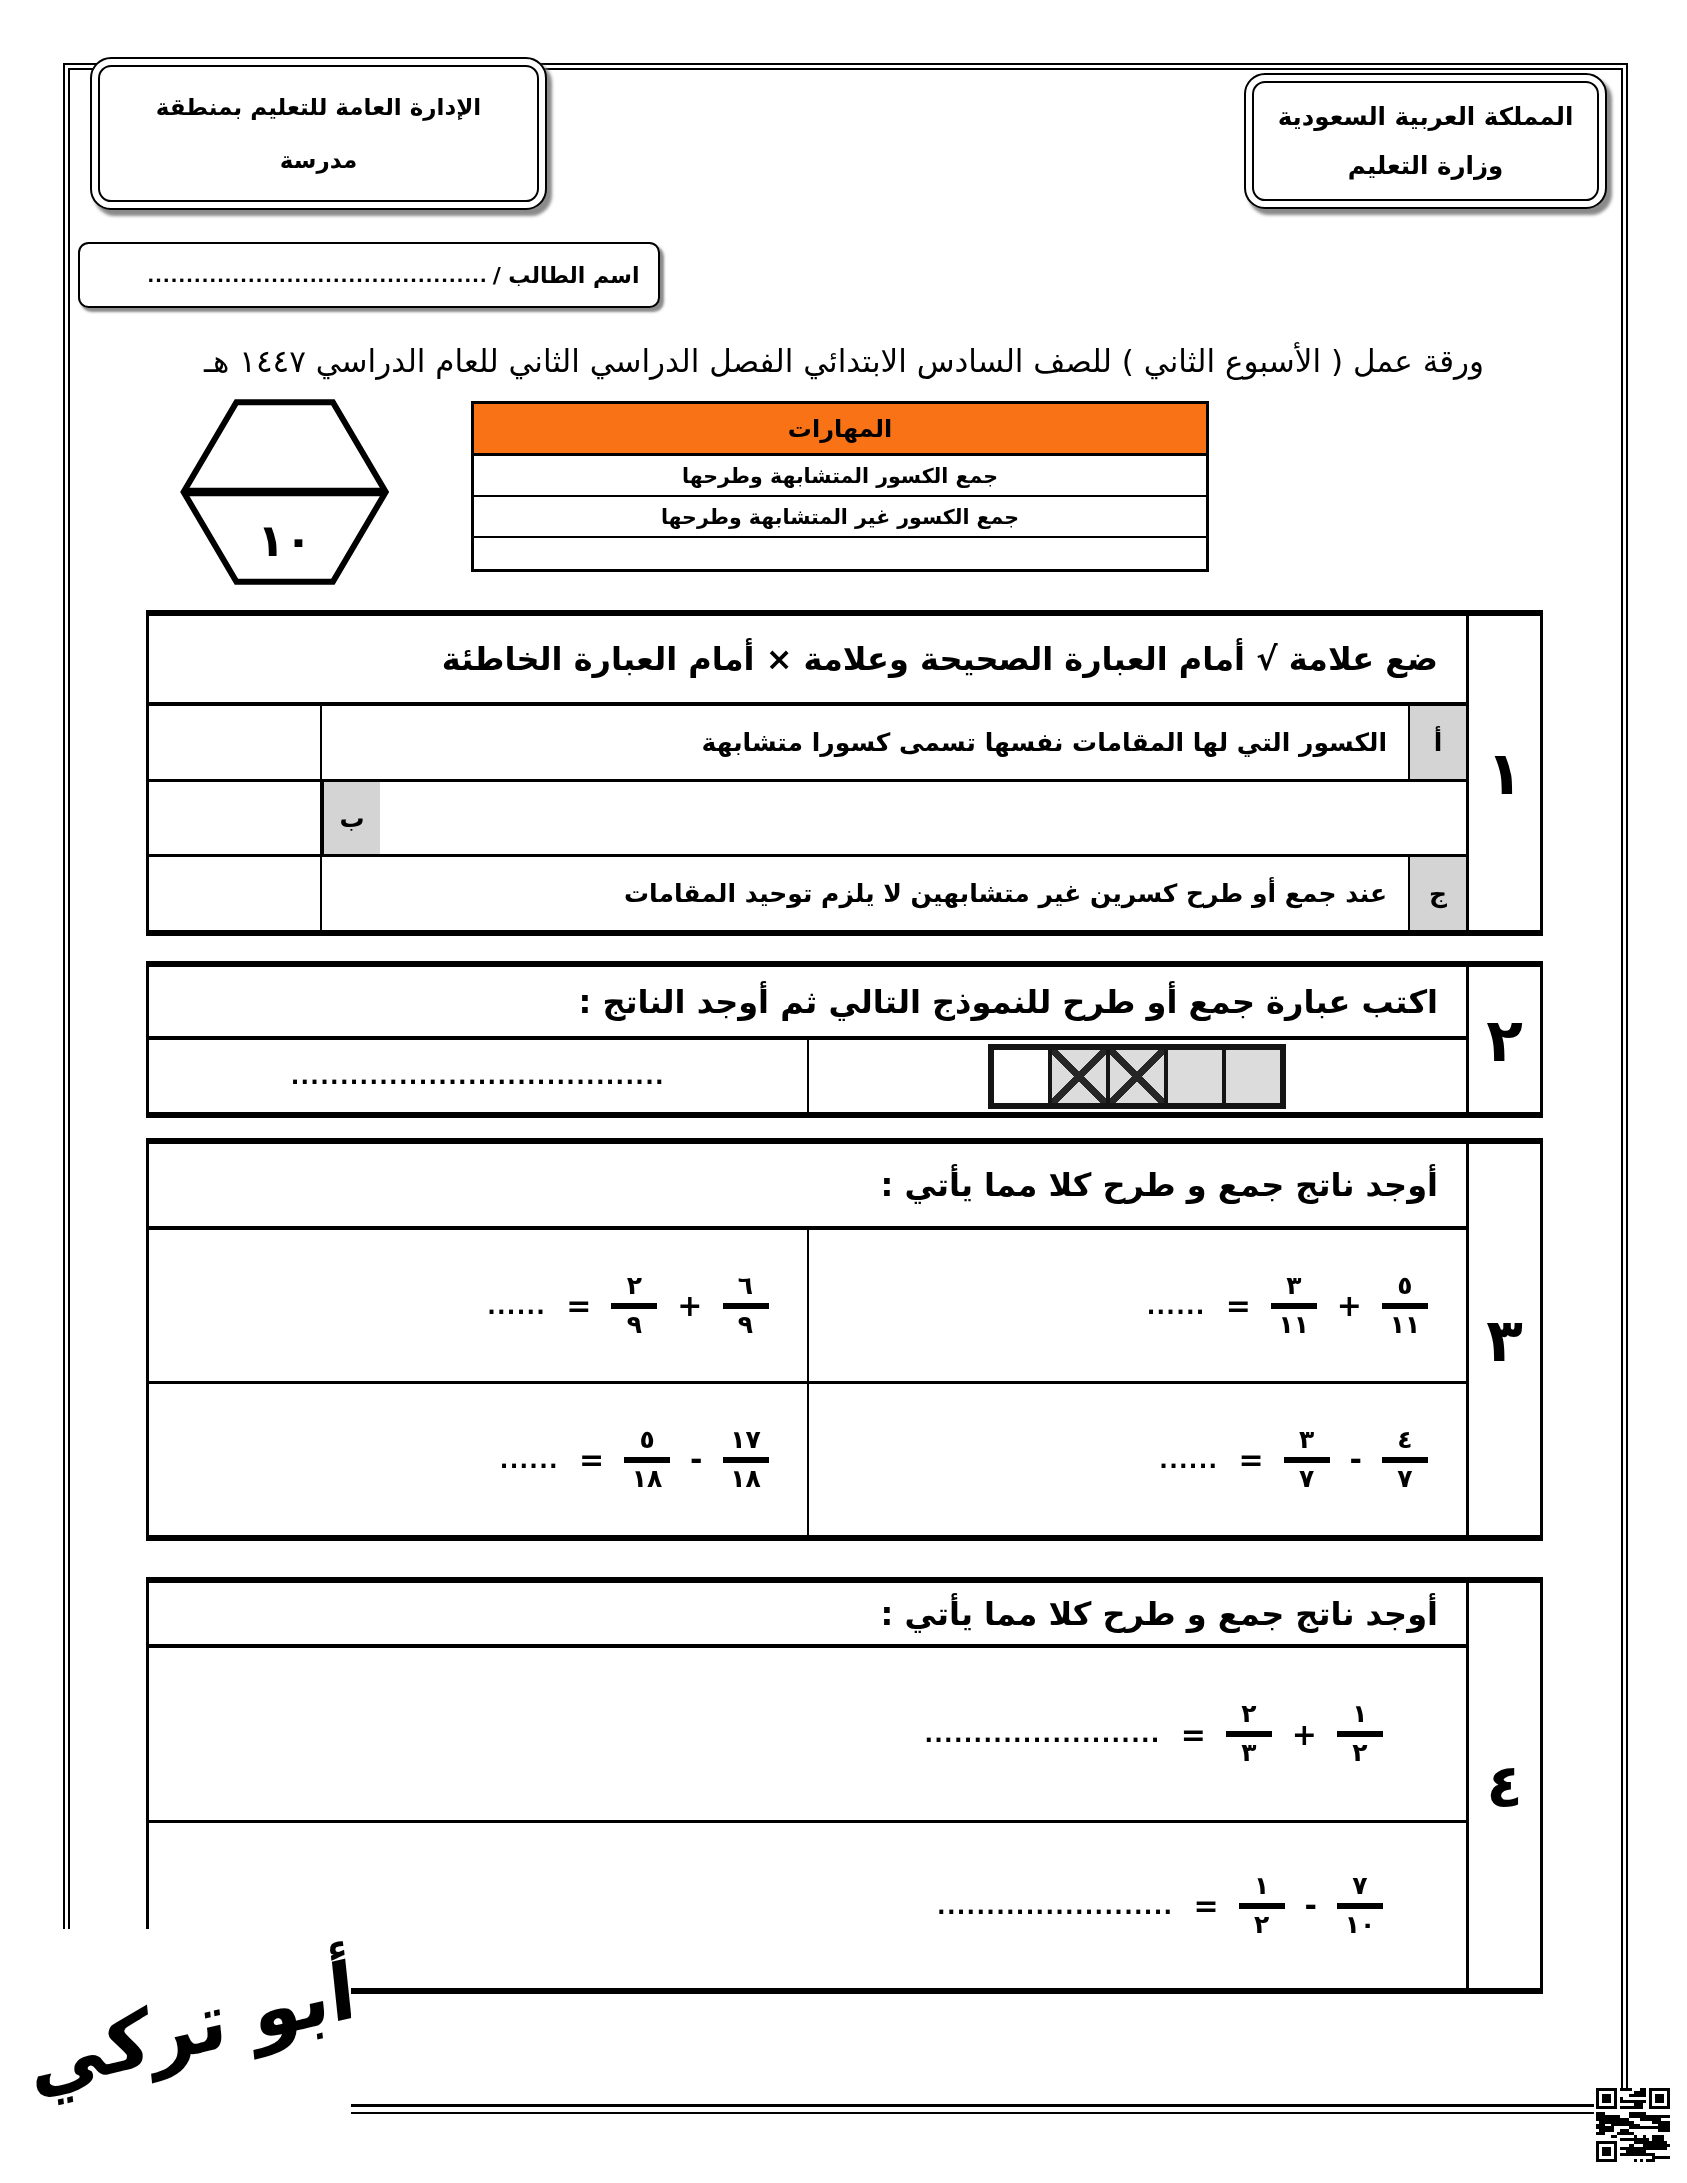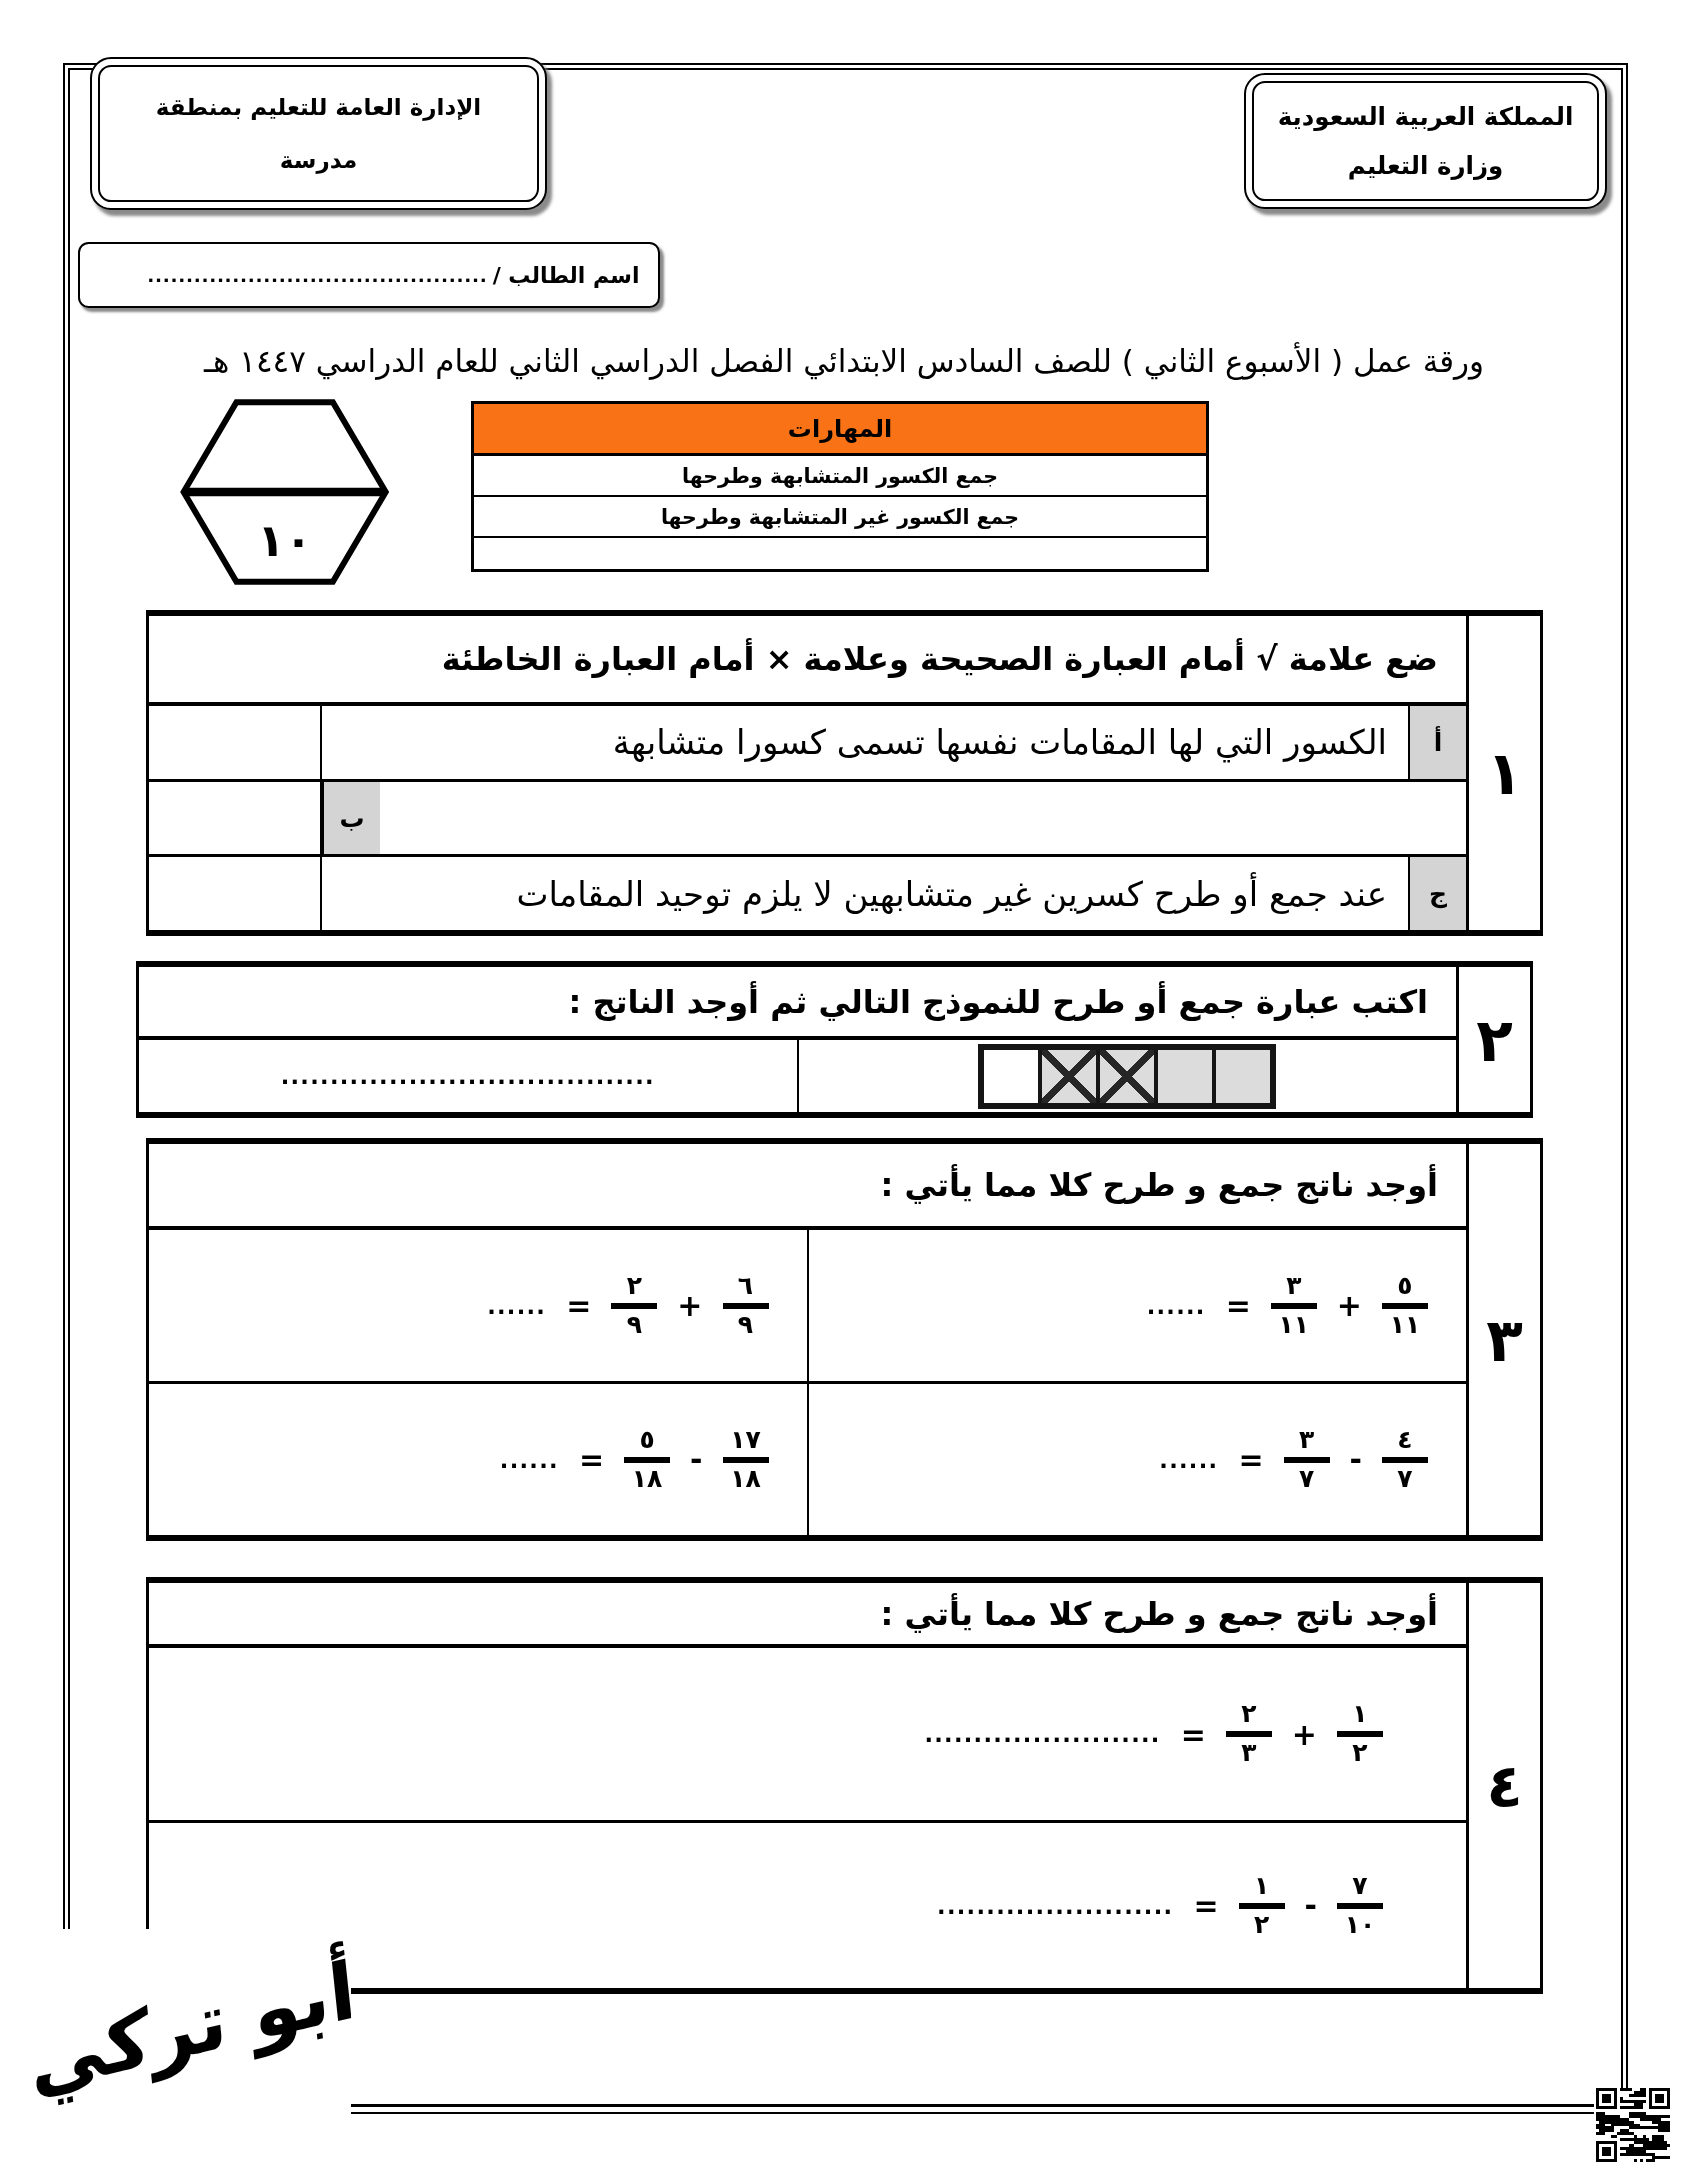--- a/index.html
+++ b/index.html
@@ -32,21 +32,21 @@
   
   .qbox{box-sizing:border-box;border:3.3px solid #000;border-top-width:6px;border-bottom-width:6.6px;display:flex;background:#fff;}
   .qcontent{flex:1;display:flex;flex-direction:column;min-width:0;}
   .qnum{width:74px;border-left:3.3px solid #000;display:flex;align-items:center;justify-content:center;font-size:60px;font-weight:bold;box-sizing:border-box;}
   .qheader{display:flex;align-items:center;border-bottom:4.6px solid #000;font-weight:bold;font-size:32px;direction:rtl;padding-right:28px;box-sizing:border-box;flex:0 0 auto;}
 
   
   .q1row{flex:1;display:flex;min-height:0;}
   .q1row + .q1row{border-top:3.3px solid #000;}
   .anscell{width:173px;border-right:2.6px solid #000;box-sizing:border-box;}
-  .stmt{flex:1;display:flex;align-items:center;direction:rtl;padding-right:21px;font-size:34px;font-weight:normal;box-sizing:border-box;}
+  .stmt{flex:1;display:flex;align-items:center;direction:rtl;padding-right:21px;font-size:25px;font-weight:bold;box-sizing:border-box;}
   .lettercell{width:58px;border-left:2.6px solid #000;background:#d4d4d4;display:flex;align-items:center;justify-content:center;font-size:25px;font-weight:bold;box-sizing:border-box;}
 
   
   .q2bottom{flex:1;display:flex;min-height:0;}
   .q2left{flex:1;display:flex;align-items:center;justify-content:center;border-right:2.6px solid #000;font-weight:bold;font-size:22.5px;letter-spacing:2px;box-sizing:border-box;}
   .q2right{flex:1;display:flex;align-items:center;justify-content:center;}
   .model{display:flex;border:6px solid #151515;background:#fff;}
   .mcell{width:54px;height:53px;background:#fff;}
   .mcell + .mcell{border-left:4.6px solid #151515;}
   .mcell.shaded{background:#dcdcdc;}
@@ -141,21 +141,21 @@
       </div>
       <div class="q1row">
         <div class="anscell"></div>
         <div class="stmt">عند جمع أو طرح كسرين غير متشابهين لا يلزم توحيد المقامات</div>
         <div class="lettercell">ج</div>
       </div>
     </div>
     <div class="qnum">١</div>
   </div>
 
-  <div class="abs qbox" style="left:136px;top:961px;width:1397px;height:157px;">
+  <div class="abs qbox" style="left:146px;top:961px;width:1397px;height:157px;">
     <div class="qcontent">
       <div class="qheader" style="height:73px;">اكتب عبارة جمع أو طرح للنموذج التالي ثم أوجد الناتج :</div>
       <div class="q2bottom">
         <div class="q2left">
           <span class="dots">......................................</span>
         </div>
         <div class="q2right">
           <div class="model">
             <div class="mcell empty"></div>
             <div class="mcell crossed"></div>

